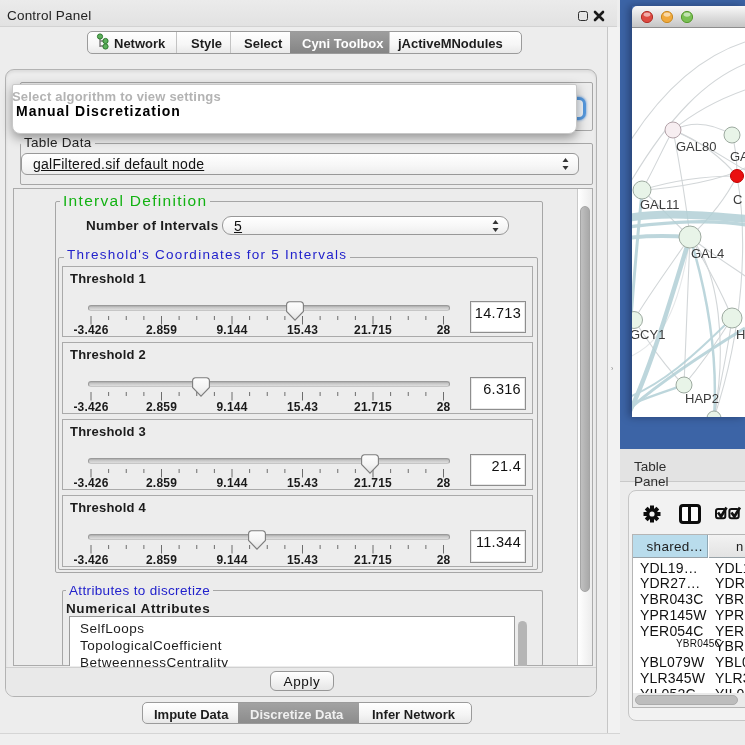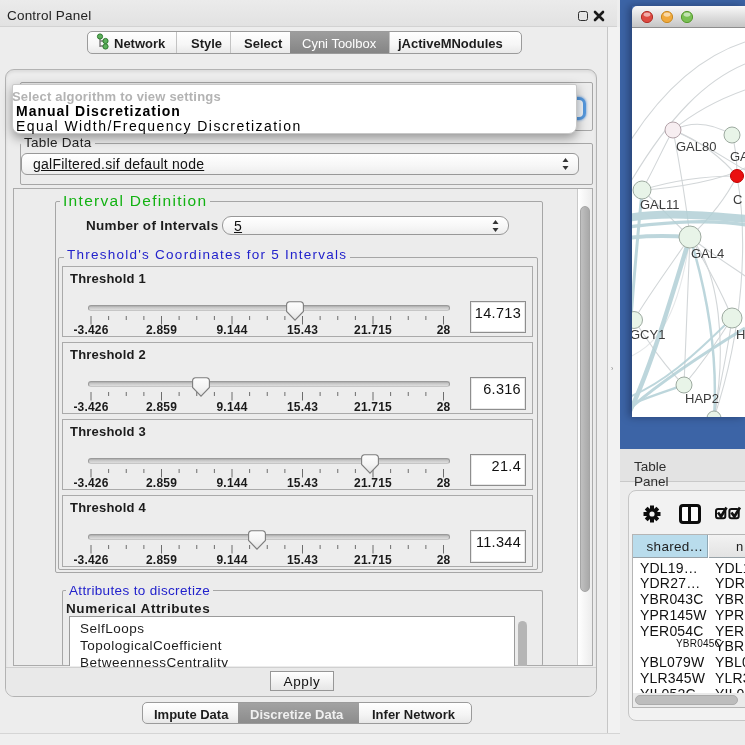--- a/index.html
+++ b/index.html
@@ -39,21 +39,21 @@
   <div class="abs" style="left:389px;top:32px;width:1px;height:21px;background:#c3c3c3;"></div>
   <svg class="abs" style="left:95px;top:33px;" width="16" height="18" viewBox="0 0 16 18">
     <path d="M5,4 L5,14 M5,8 L10,8 M5,13 L10,13" stroke="#7a7a7a" stroke-width="1.4" fill="none"></path>
     <circle cx="5" cy="3.5" r="2.6" fill="#5db05d" stroke="#2f7a2f" stroke-width="1"></circle>
     <circle cx="10.5" cy="8" r="2.6" fill="#5db05d" stroke="#2f7a2f" stroke-width="1"></circle>
     <circle cx="10.5" cy="13.5" r="2.6" fill="#5db05d" stroke="#2f7a2f" stroke-width="1"></circle>
   </svg>
   <div class="abs" style="left:114px;top:36px;font-size:13px;font-weight:bold;color:#1d1d1d;">Network</div>
   <div class="abs" style="left:191px;top:36px;font-size:13px;font-weight:bold;color:#1d1d1d;">Style</div>
   <div class="abs" style="left:244px;top:36px;font-size:13px;font-weight:bold;color:#1d1d1d;">Select</div>
-  <div class="abs" style="left:302px;top:36px;font-size:13px;font-weight:normal;color:#ffffff;">Cyni Toolbox</div>
+  <div class="abs" style="left:302px;top:36px;font-size:13px;font-weight:bold;color:#ffffff;">Cyni Toolbox</div>
   <div class="abs" style="left:398px;top:36px;font-size:13px;font-weight:bold;color:#1d1d1d;">jActiveMNodules</div>
 
   <div class="abs" style="left:5px;top:69px;width:592px;height:628px;background:#ececec;border:1px solid #b3b3b3;border-radius:9px;box-shadow:inset 0 2px 3px rgba(0,0,0,0.07);"></div>
 
   <div class="abs groupbox" style="left:20px;top:82px;width:573px;height:49px;"></div>
 
   <div class="abs" style="left:545px;top:97px;width:41px;height:23px;border:3px solid #5598dd;border-radius:7px;background:#eef3f8;box-shadow:0 0 2px 1px rgba(90,150,220,0.5);"></div>
 
   <div class="abs groupbox" style="left:20px;top:143px;width:573px;height:42px;"></div>
   <div class="abs glabel" style="left:21px;top:136px;color:#232323;font-size:13.5px;letter-spacing:0.3px;">Table Data</div>
@@ -264,34 +264,33 @@
   <div class="abs groupbox" style="left:62px;top:590px;width:481px;height:76px;border-bottom:none;"></div>
   <div class="abs glabel" style="left:66px;top:584px;color:#2222cc;font-size:13.5px;letter-spacing:0.35px;">Attributes to discretize</div>
   <div class="abs txt13" style="left:66px;top:601px;font-weight:bold;letter-spacing:0.6px;">Numerical Attributes</div>
   <div class="abs" style="left:69px;top:616px;width:446px;height:50px;background:#ffffff;border:1px solid #9b9b9b;border-bottom:none;"></div>
   <div class="abs" style="left:80px;top:620.5px;font-size:13.5px;letter-spacing:0.5px;color:#1c1c1c;">SelfLoops</div>
   <div class="abs" style="left:80px;top:637.5px;font-size:13.5px;letter-spacing:0.5px;color:#1c1c1c;">TopologicalCoefficient</div>
   <div class="abs" style="left:80px;top:654.5px;font-size:13.5px;letter-spacing:0.5px;color:#1c1c1c;">BetweennessCentrality</div>
   <div class="abs" style="left:518px;top:621px;width:9px;height:45px;background:#b5b5b5;border-radius:4.5px 4.5px 0 0;"></div>
 
   <div class="abs" style="left:6px;top:667px;width:590px;height:29px;background:#e9e9e9;border-top:1px solid #d0d0d0;border-radius:0 0 8px 8px;"></div>
-  <div class="abs" style="left:270px;top:671px;width:64px;height:20px;border:1px solid #979797;border-radius:0;background:linear-gradient(180deg,#ffffff,#e6e6e6);text-align:center;font-size:13.5px;letter-spacing:0.6px;line-height:19px;color:#111;">Apply</div>
+  <div class="abs" style="left:270px;top:671px;width:64px;height:20px;border:1px solid #979797;border-radius:6px;background:linear-gradient(180deg,#ffffff,#e6e6e6);text-align:center;font-size:13.5px;letter-spacing:0.6px;line-height:19px;color:#111;">Apply</div>
 
   <div class="abs" style="left:142px;top:702px;width:330px;height:22px;border:1px solid #9b9b9b;border-radius:5px;background:linear-gradient(180deg,#ffffff 0%,#f4f4f4 60%,#e7e7e7 100%);"></div>
   <div class="abs" style="left:238px;top:703px;width:121px;height:20px;background:linear-gradient(180deg,#a2a2a2,#8c8c8c);"></div>
   <div class="abs" style="left:154px;top:707px;font-size:13px;font-weight:bold;color:#1d1d1d;">Impute Data</div>
   <div class="abs" style="left:250px;top:707px;font-size:13px;font-weight:bold;color:#f0f0f0;">Discretize Data</div>
   <div class="abs" style="left:372px;top:707px;font-size:13px;font-weight:bold;color:#1d1d1d;">Infer Network</div>
 
   <div class="abs" style="left:0;top:733px;width:620px;height:12px;background:#efefef;border-top:1px solid #d5d5d5;"></div>
 
   <div class="abs" style="left:12px;top:84px;width:565px;height:50px;background:#ffffff;border:1px solid #c8c8c8;border-radius:2px 2px 8px 8px;box-shadow:0 4px 11px rgba(0,0,0,0.38);"></div>
   <div class="abs" style="left:12px;top:89px;width:565px;text-align:left;font-size:13px;font-weight:bold;letter-spacing:0.2px;color:#b3b3b3;">Select algorithm to view settings</div>
   <div class="abs" style="left:16px;top:103px;font-size:14px;letter-spacing:1.0px;font-weight:bold;color:#000;">Manual Discretization</div>
-  <div class="abs" style="left:16px;top:117.5px;font-size:14px;letter-spacing:1.45px;color:#000;">Equal Width/Frequency Discretization</div>
 
   <div class="abs" style="left:620px;top:0;width:125px;height:449px;background:#3c64a6;"></div>
   <div class="abs" style="left:632px;top:6px;width:113px;height:411px;box-shadow:-3px 0 8px rgba(0,0,20,0.35);"></div>
   <div class="abs" style="left:632px;top:6px;width:113px;height:22px;background:linear-gradient(180deg,#f9f9f9 0%,#dcdcdc 55%,#c6c6c6 100%);border-bottom:1px solid #8e8e8e;border-radius:5px 0 0 0;"></div>
   <svg class="abs" style="left:638px;top:9px;" width="60" height="16" viewBox="0 0 60 16">
     <circle cx="9" cy="8" r="5.6" fill="#dd4a41" stroke="#b22f28" stroke-width="1"></circle>
     <circle cx="29" cy="8" r="5.6" fill="#f0a93c" stroke="#c98a22" stroke-width="1"></circle>
     <circle cx="49" cy="8" r="5.6" fill="#79c054" stroke="#56992f" stroke-width="1"></circle>
     <ellipse cx="9" cy="5.6" rx="3.4" ry="2.1" fill="rgba(255,255,255,0.55)"></ellipse>
     <ellipse cx="29" cy="5.6" rx="3.4" ry="2.1" fill="rgba(255,255,255,0.55)"></ellipse>

